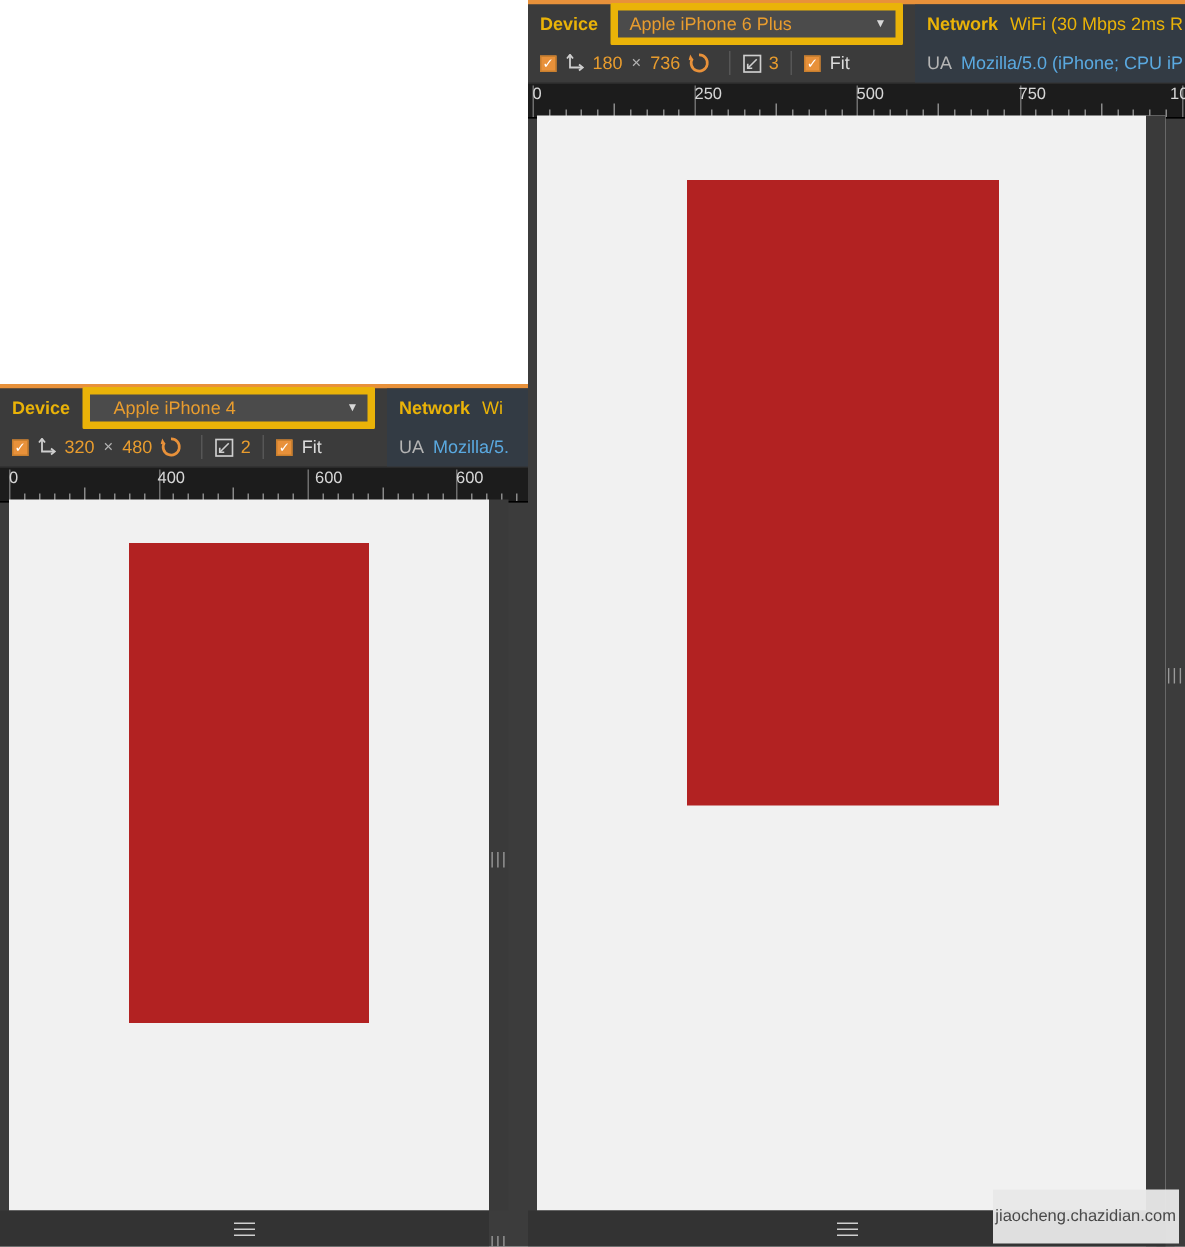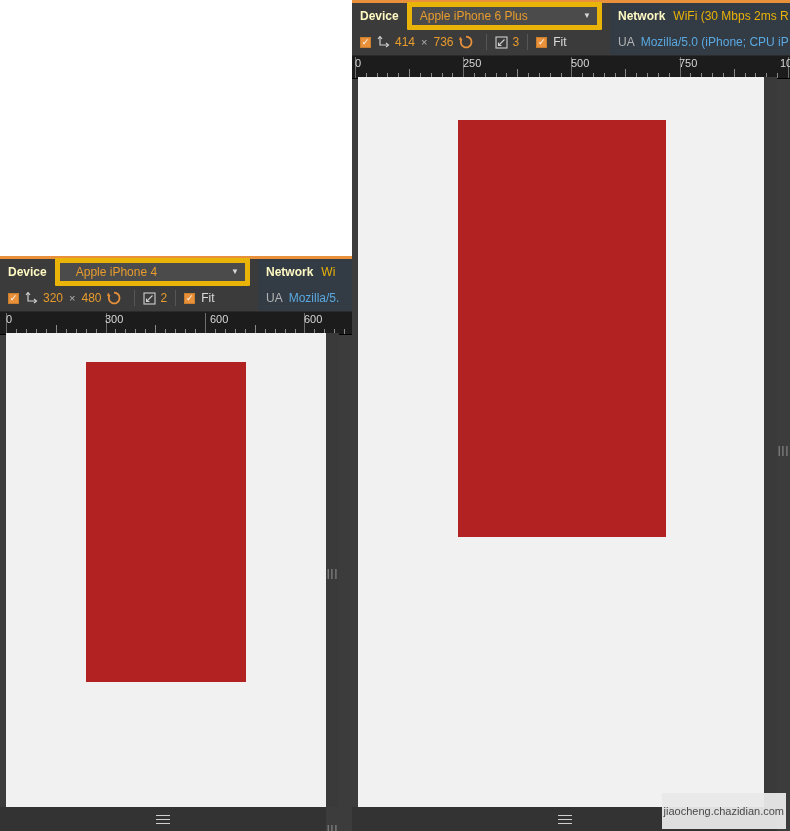--- a/index.html
+++ b/index.html
@@ -18,21 +18,21 @@
     background:#3b3b3b;
     border-bottom:1px solid #2b2b2b;
     display:flex;
     position:relative;
   }
   .tb-col{padding:0;}
   .tb-device{position:relative;}
   .tb-network{background:#333b44;flex:1;min-width:0;overflow:hidden;}
 
   .row{display:flex;align-items:center;height:26px;padding:0 8px;white-space:nowrap;}
-  .lbl{color:#fef9c3;font-size:12px;font-weight:bold;margin-right:8px;text-align:right;}
+  .lbl{color:#eab308;font-size:12px;font-weight:bold;margin-right:8px;text-align:right;}
 
   .select{
     background:#4b4b4b;
     color:#e89c2e;
     font-size:12px;
     height:18px;
     line-height:18px;
     display:flex;
     align-items:center;
     justify-content:space-between;
@@ -129,21 +129,21 @@
         <span class="chk">
           <span>✓</span>
         </span>
         <span class="icon-btn" style="margin-left:0;">
           <svg width="13" height="13" viewBox="0 0 13 13">
             <path d="M3 1 L3 9 L11 9" fill="none" stroke="#cfcfcf" stroke-width="1.2"></path>
             <path d="M9 7 L11.5 9 L9 11" fill="none" stroke="#cfcfcf" stroke-width="1.2"></path>
             <path d="M1 3 L3 0.5 L5 3" fill="none" stroke="#cfcfcf" stroke-width="1.2"></path>
           </svg>
         </span>
-        <span class="num">414</span>
+        <span class="num">180</span>
         <span class="xsep">×</span>
         <span class="num">736</span>
         <span class="icon-btn">
           <svg width="14" height="14" viewBox="0 0 14 14">
             <path d="M7 1.6 A5.4 5.4 0 1 1 2.6 4.1" fill="none" stroke="#e8913a" stroke-width="1.8"></path>
             <path d="M1.2 1.4 L3.1 4.6 L0 5.2 Z" fill="#e8913a"></path>
           </svg>
         </span>
         <span class="vdiv"></span>
         <span class="icon-btn" style="margin-left:0;">
@@ -337,21 +337,21 @@
         <div class="tick min" style="left: 275px;"></div>
         <div class="tick min" style="left: 285px;"></div>
         <div class="tick min" style="left: 295px;"></div>
         <div class="tick maj" style="left: 304px;"></div>
         <div class="tick min" style="left: 314px;"></div>
         <div class="tick min" style="left: 324px;"></div>
         <div class="tick min" style="left: 334px;"></div>
         <div class="tick min" style="left: 344px;"></div>
       </div>
     <span class="ruler-label" style="left:6px;">0</span>
-    <span class="ruler-label" style="left:105px;">300</span>
+    <span class="ruler-label" style="left:105px;">400</span>
     <span class="ruler-label" style="left:210px;">600</span>
     <span class="ruler-label" style="left:304px;">600</span>
   </div>
 
   <div class="viewport" style="position:absolute;left:6px;top:77px;width:320px;height:474px;">
     <div class="redbox" style="left:80px;top:29px;width:160px;height:320px;"></div>
   </div>
 
   <div class="vscroll" style="right:13px;top:77px;bottom:24px;background:#3a3a3a;"></div>
 

